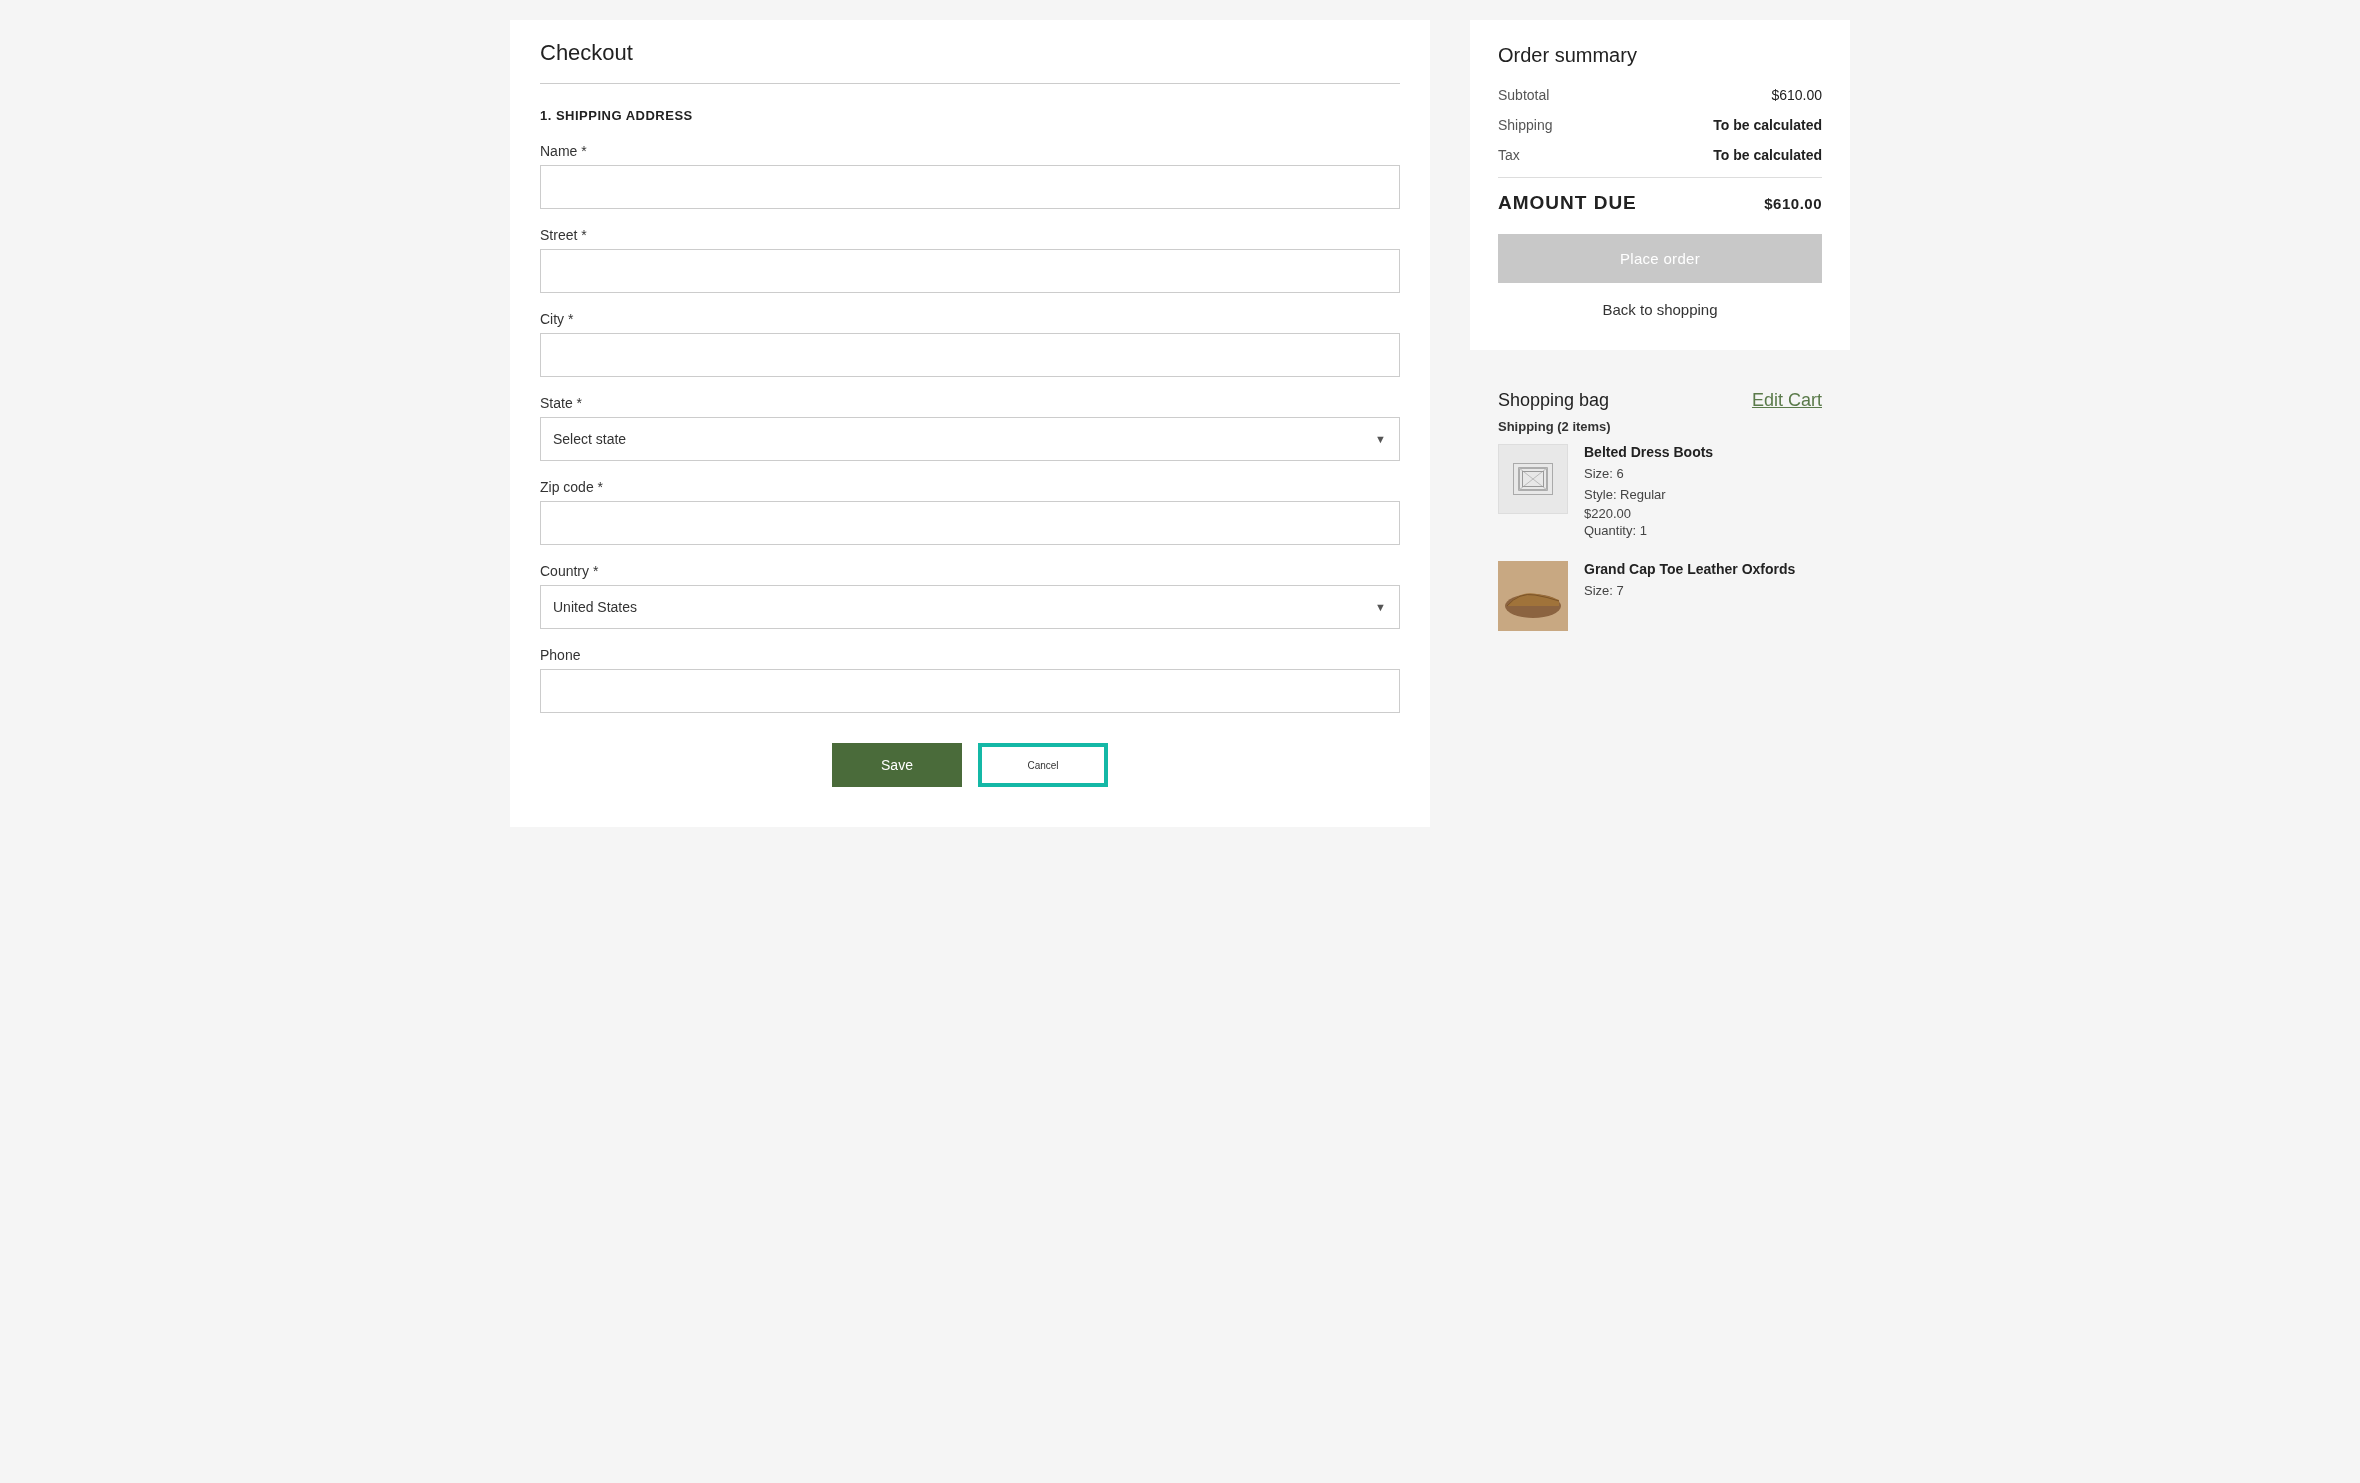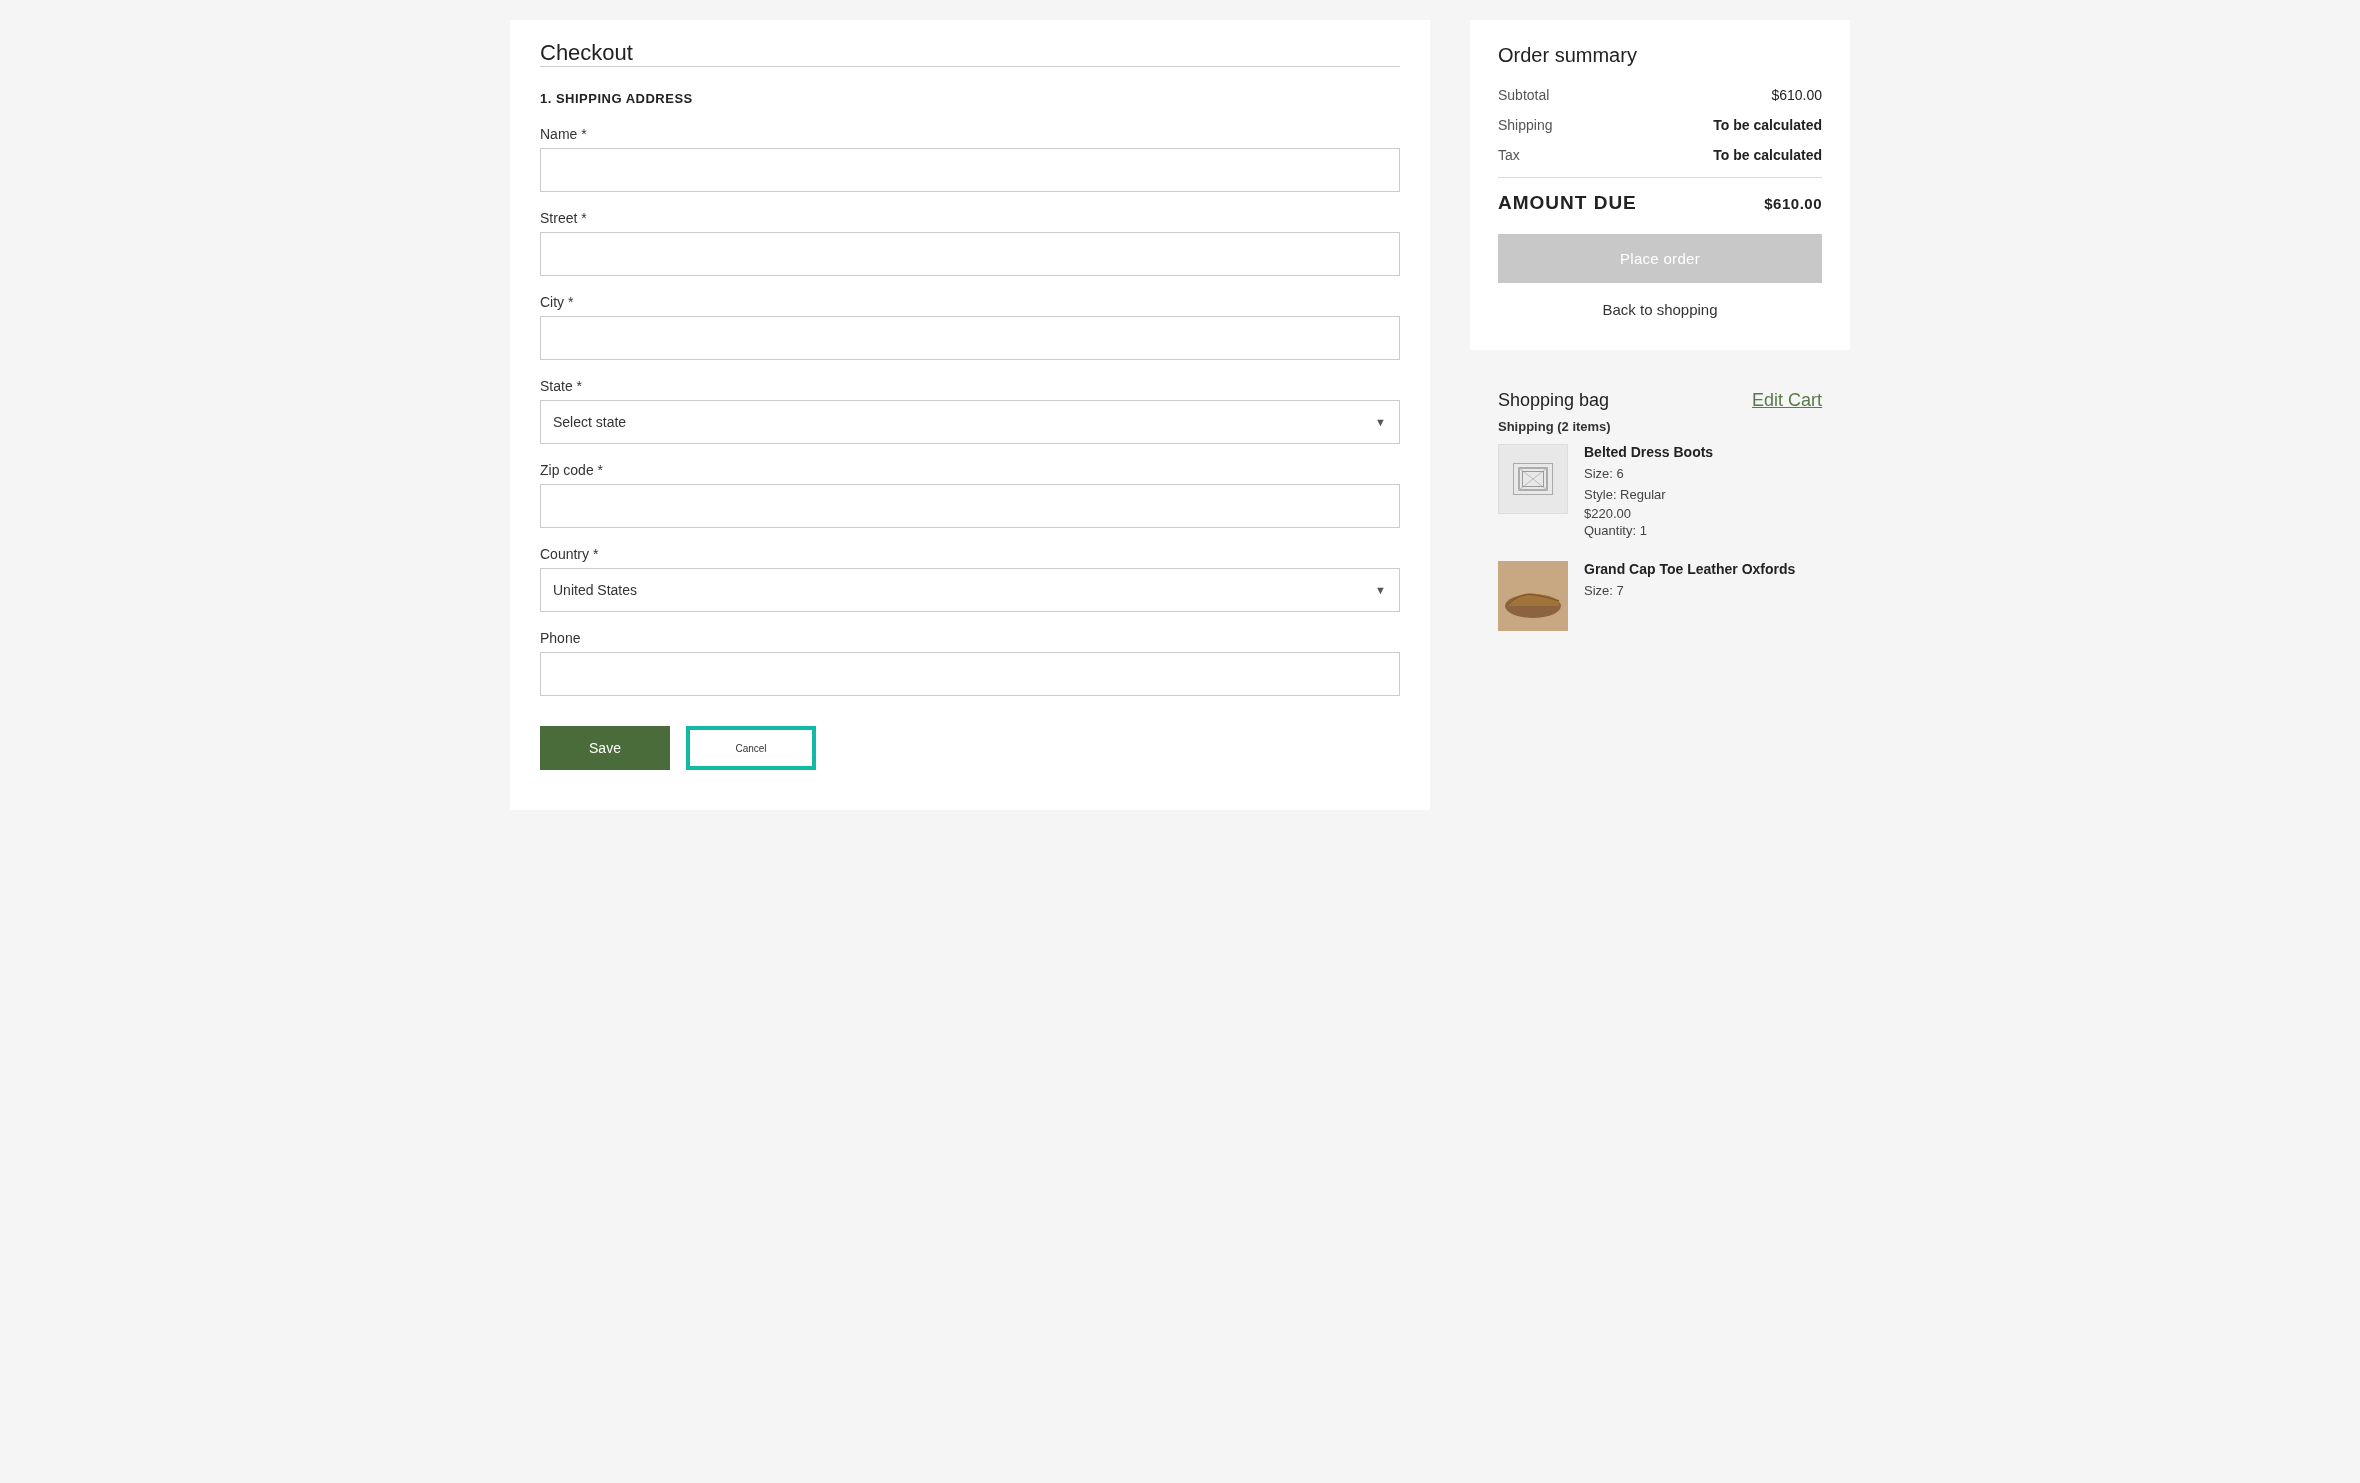--- a/index.html
+++ b/index.html
@@ -18,21 +18,21 @@
     }
     .main-content {
       flex: 1;
       background: #fff;
       padding: 20px 30px 40px;
     }
     .page-title {
       font-size: 22px;
       font-weight: normal;
       color: #222;
-      margin-bottom: 0;
+      margin-bottom: 17px;
     }
     .divider {
       border: none;
       border-top: 1px solid #ccc;
       margin-bottom: 24px;
     }
     .section-title {
       font-size: 13px;
       font-weight: bold;
       letter-spacing: 0.5px;
@@ -81,20 +81,21 @@
       top: 50%;
       transform: translateY(-50%);
       pointer-events: none;
       font-size: 11px;
       color: #555;
     }
     .form-buttons {
       display: flex;
       gap: 16px;
       margin-top: 30px;
+      justify-content: center;
     }
     .btn-save {
       background: #4a6b3a;
       color: #fff;
       border: none;
       padding: 14px 40px;
       font-size: 14px;
       cursor: pointer;
       min-width: 130px;
     }

